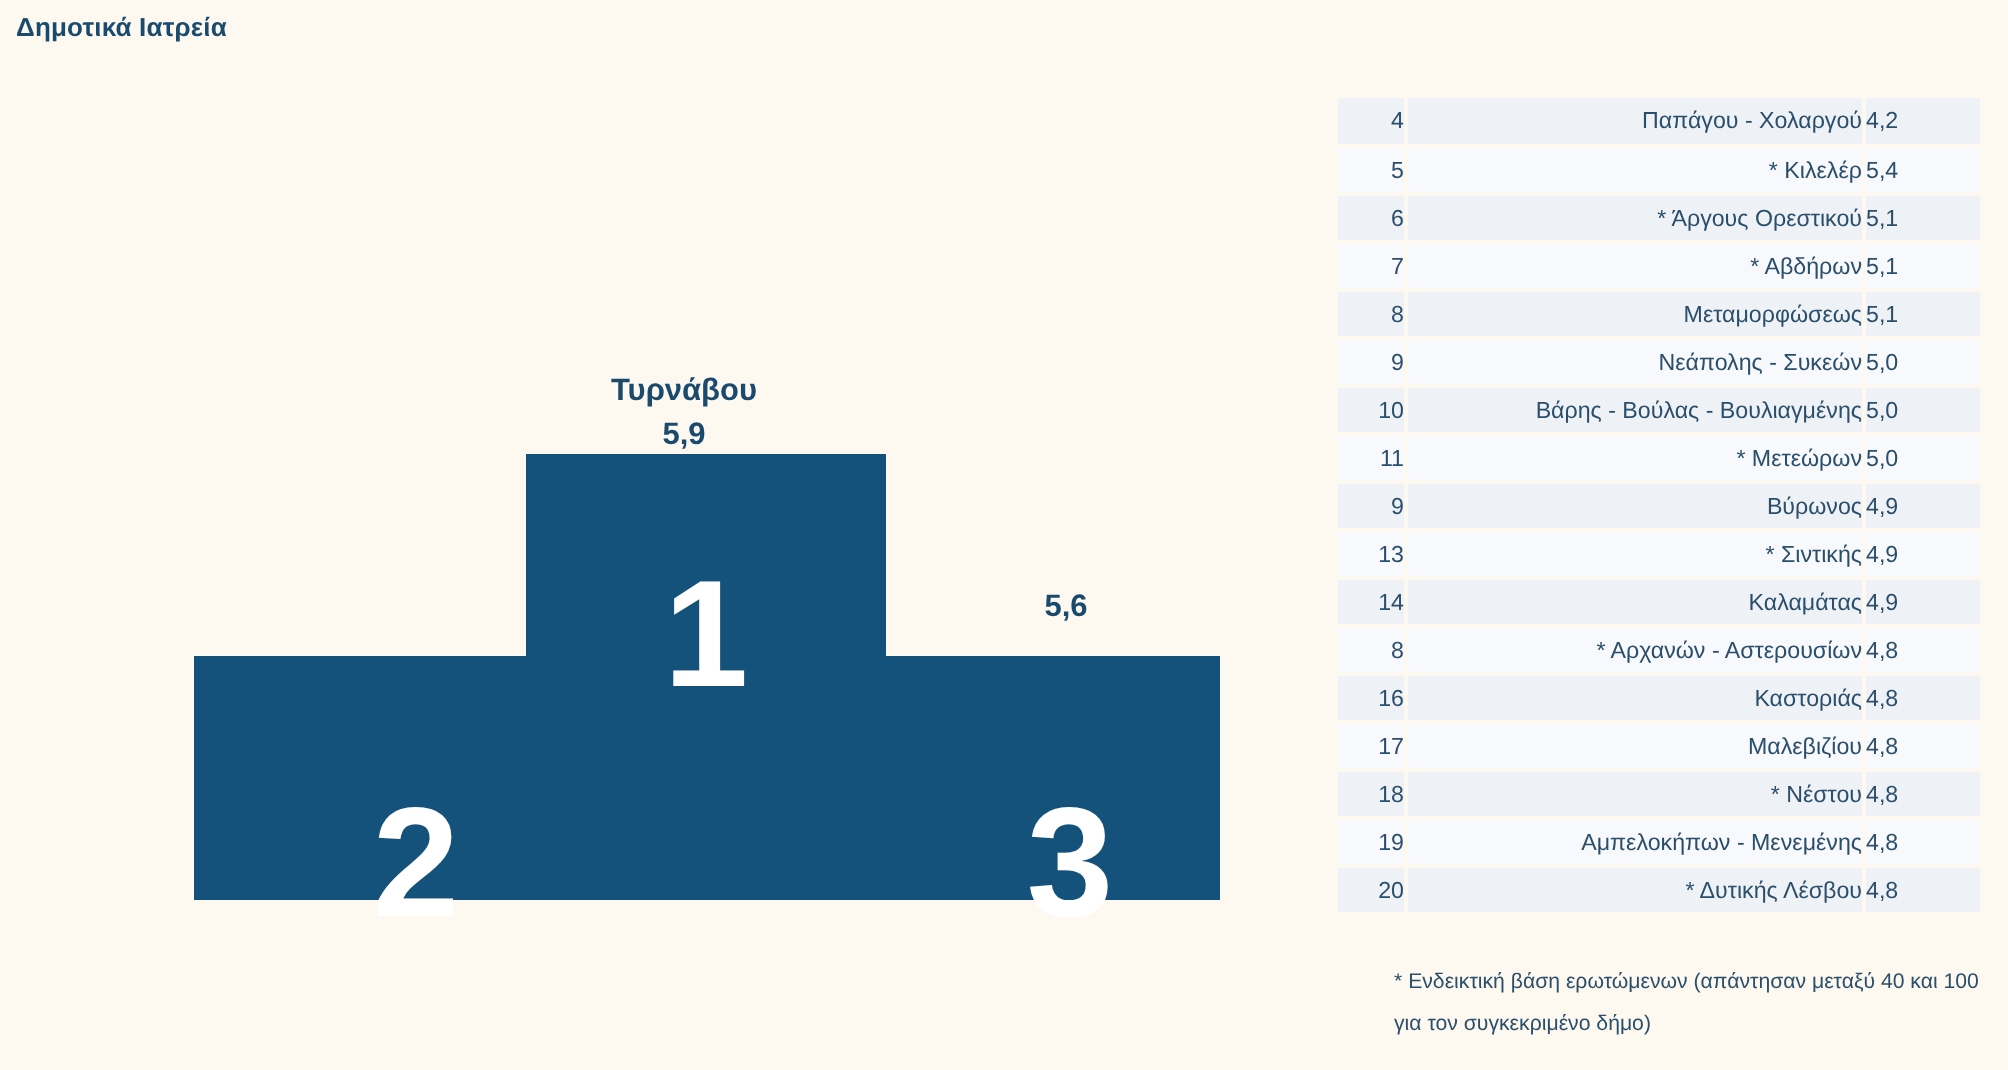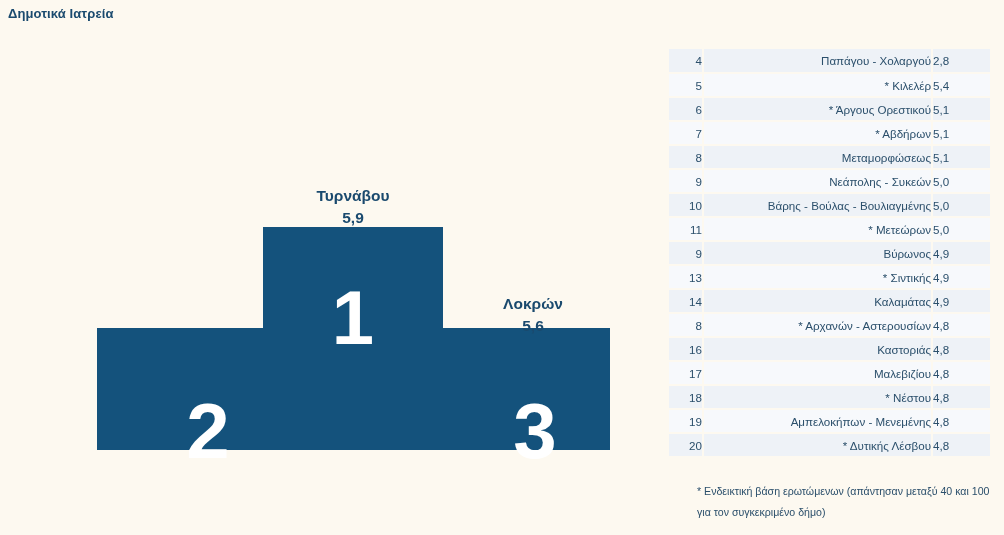--- a/index.html
+++ b/index.html
@@ -81,21 +81,21 @@
   .podium-label {
     position: absolute;
     text-align: center;
     color: #1a4a6e;
     font-weight: bold;
     font-size: 15.5px;
     line-height: 1.42;
     white-space: nowrap;
   }
 
-  #podium-label-1 { left: 253px; top: 145px; width: 200px; }
+  #podium-label-1 { left: 242px; top: 145px; width: 200px; }
   #podium-label-2 { left: 118px; top: 251px; width: 190px; }
   #podium-label-3 { left: 438px; top: 253px; width: 190px; }
 
   .podium-label .name  { display: block; }
   .podium-label .score { display: block; }
 
   
   #ranking-table {
     position: absolute;
     left: 669px;
@@ -162,31 +162,30 @@
   <div class="podium-numeral" id="podium-numeral-2">2</div>
   <div class="podium-numeral" id="podium-numeral-3">3</div>
 
   <div class="podium-label" id="podium-label-1">
     <span class="name">Τυρνάβου</span>
     <span class="score">5,9</span>
   </div>
 
 
   <div class="podium-label" id="podium-label-3">
-    <span class="name">Λοκρών</span>
     <span class="score">5,6</span>
   </div>
 </div>
 
 <table id="ranking-table">
   <tbody id="ranking-table-body">
       <tr>
         <td class="cell-rank">4</td>
         <td class="cell-name">Παπάγου - Χολαργού</td>
-        <td class="cell-score">2,8</td>
+        <td class="cell-score">4,2</td>
       </tr>
       <tr class="alt">
         <td class="cell-rank">5</td>
         <td class="cell-name">* Κιλελέρ</td>
         <td class="cell-score">5,4</td>
       </tr>
       <tr>
         <td class="cell-rank">6</td>
         <td class="cell-name">* Άργους Ορεστικού</td>
         <td class="cell-score">5,1</td>

